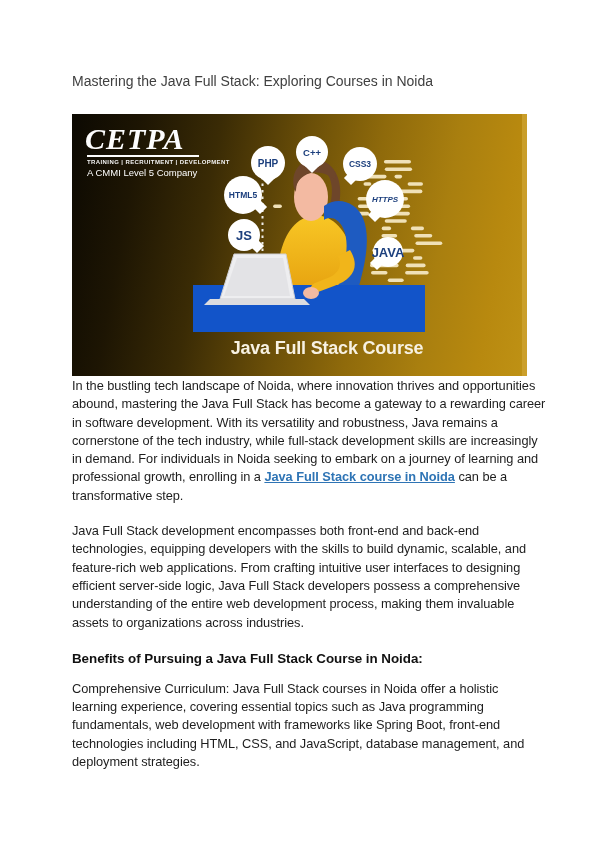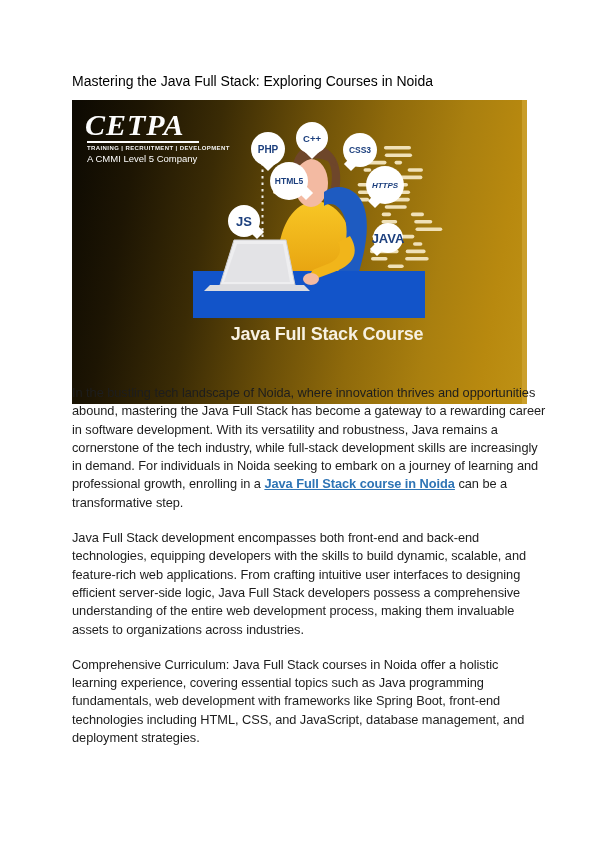--- a/index.html
+++ b/index.html
@@ -1,21 +1,21 @@
 <!DOCTYPE html>
 <html><head>
 <meta charset="utf-8">
 <style>
   html,body{margin:0;padding:0;background:#ffffff;}
   .page{position:relative;width:600px;height:848px;background:#ffffff;overflow:hidden;
         font-family:"Liberation Sans",sans-serif;}
   .doc-title{position:absolute;left:72px;top:71px;width:480px;margin:0;
-             font-size:14px;font-weight:400;color:#000000;line-height:20px;}
+             font-size:14px;font-weight:400;color:#404040;line-height:20px;}
   
-  .banner{position:absolute;left:72px;top:100px;width:455px;height:304px;overflow:hidden;
+  .banner{position:absolute;left:72px;top:114px;width:455px;height:262px;overflow:hidden;
           background:linear-gradient(100deg,#0c0902 0%,#1d1503 14%,#3a2b05 30%,#6b4f08 48%,#8f6a0b 63%,#a97f0f 78%,#b8890f 90%,#bf9215 100%);}
   .banner::after{content:"";position:absolute;right:0;top:0;width:5px;height:100%;
                  background:#cfa433;opacity:.75;}
   .banner svg{position:absolute;left:0;top:0;}
   
   .logo{position:absolute;left:13px;top:9px;width:120px;color:#fff;}
   .logo-name{font-family:"Liberation Serif",serif;font-style:italic;font-weight:700;
              font-size:30px;line-height:32px;letter-spacing:1px;color:#fdfdfd;}
   .logo-rule{height:2px;background:#fdfdfd;margin:0 0 2px 2px;width:112px;}
   .logo-tagline{font-size:6px;letter-spacing:.4px;color:#f2f2f2;white-space:nowrap;
@@ -24,35 +24,35 @@
   
   .bubble{position:absolute;background:#fff;border-radius:50%;display:flex;align-items:center;
           justify-content:center;font-weight:700;color:#1c3f7d;font-size:8.5px;z-index:5;}
   .bubble .tail{position:absolute;width:10px;height:10px;background:#fff;transform:rotate(45deg);z-index:-1;}
   .b-php   {left:179px;top:32px; width:34px;height:34px;font-size:10px;}
   .b-php   .tail{bottom:-3px;left:12px;}
   .b-cpp   {left:224px;top:22px; width:32px;height:32px;font-size:9.5px;}
   .b-cpp   .tail{bottom:-3px;left:11px;}
   .b-css3  {left:271px;top:33px; width:34px;height:34px;}
   .b-css3  .tail{bottom:-2px;left:3px;}
-  .b-html5 {left:152px;top:62px; width:38px;height:38px;margin-left:46px;}
+  .b-html5 {left:152px;top:62px; width:38px;height:38px;}
   .b-html5 .tail{bottom:2px;right:-3px;}
   .b-https {left:294px;top:66px; width:38px;height:38px;font-size:8px;font-style:italic;}
   .b-https .tail{bottom:-2px;left:4px;}
   .b-js    {left:156px;top:105px;width:32px;height:32px;font-size:13px;}
   .b-js    .tail{bottom:0;right:-2px;}
   .b-java  {left:301px;top:123px;width:30px;height:30px;font-size:13px;}
   .b-java  .tail{bottom:-1px;left:-1px;}
   
   .banner-caption{position:absolute;left:120px;top:224px;width:270px;text-align:center;
                   color:#f7f1e2;font-weight:700;font-size:18px;letter-spacing:-.2px;z-index:6;}
   
   .doc-body{position:absolute;left:72px;top:372px;width:474px;color:#1d1d1d;
             font-size:12.8px;line-height:18.3px;letter-spacing:-.05px;}
-  .doc-body p{margin:12px 0 17px 0;}
+  .doc-body p{margin:5px 0 17px 0;}
   .doc-link{color:#2e74b5;font-weight:700;text-decoration:underline;cursor:pointer;}
   .benefits-heading{margin:0 0 12px 0;font-size:13.4px;font-weight:700;color:#111;line-height:19px;}
 </style>
 </head>
 <body>
 
 <div class="page">
 
   <h1 class="doc-title">Mastering the Java Full Stack: Exploring Courses in Noida</h1>
 
@@ -156,16 +156,17 @@
         <span class="tail"></span>
         <span>JAVA</span>
       </div>
 
     <div class="banner-caption">Java Full Stack Course</div>
   </div>
 
   <div class="doc-body">
     <p><span>In the bustling tech landscape of Noida, where innovation thrives and opportunities abound, mastering the Java Full Stack has become a gateway to a rewarding career in software development. With its versatility and robustness, Java remains a cornerstone of the tech industry, while full-stack development skills are increasingly in demand. For individuals in Noida seeking to embark on a journey of learning and professional growth, enrolling in a </span><a class="doc-link">Java Full Stack course in Noida</a><span> can be a transformative step.</span></p>
     <p>Java Full Stack development encompasses both front-end and back-end technologies, equipping developers with the skills to build dynamic, scalable, and feature-rich web applications. From crafting intuitive user interfaces to designing efficient server-side logic, Java Full Stack developers possess a comprehensive understanding of the entire web development process, making them invaluable assets to organizations across industries.</p>
+    <h2 class="benefits-heading">Benefits of Pursuing a Java Full Stack Course in Noida:</h2>
     <p>Comprehensive Curriculum: Java Full Stack courses in Noida offer a holistic learning experience, covering essential topics such as Java programming fundamentals, web development with frameworks like Spring Boot, front-end technologies including HTML, CSS, and JavaScript, database management, and deployment strategies.</p>
   </div>
 
 </div>
 
 </body></html>

